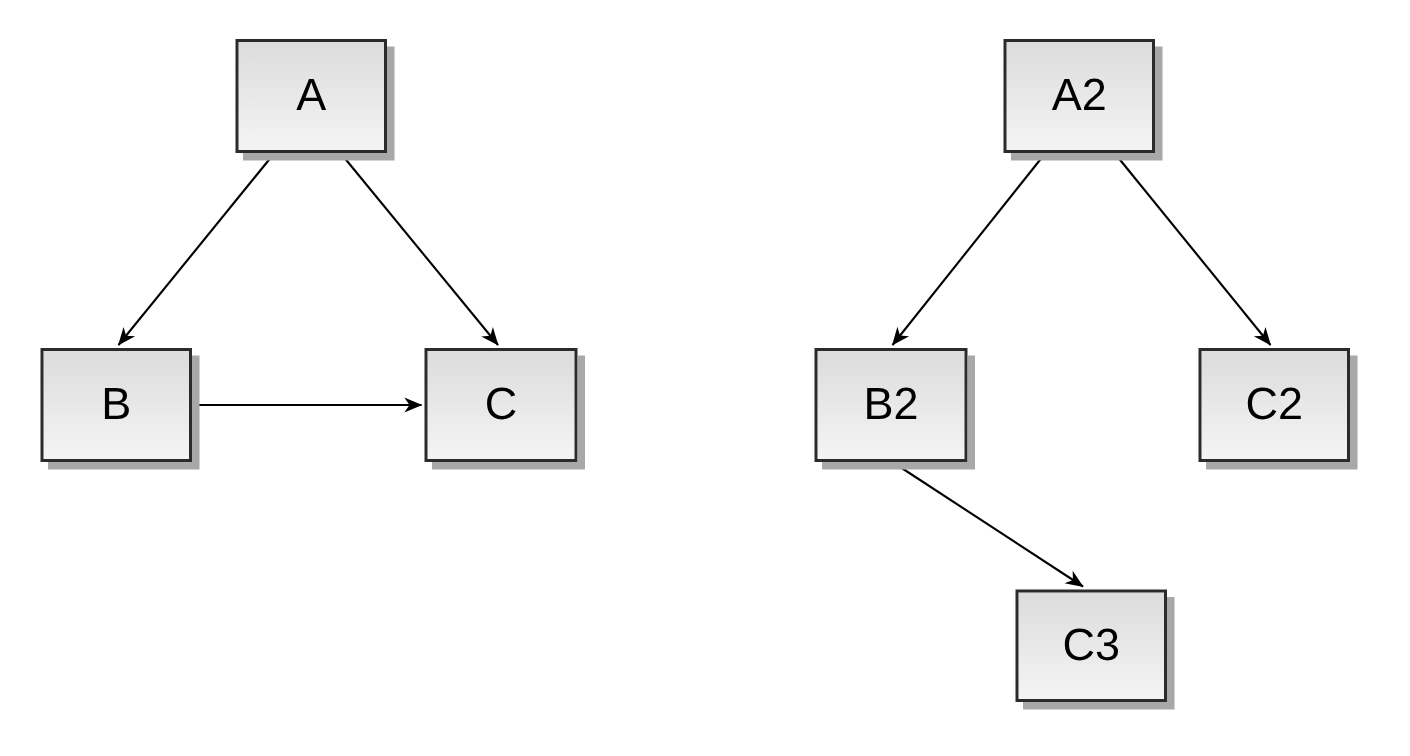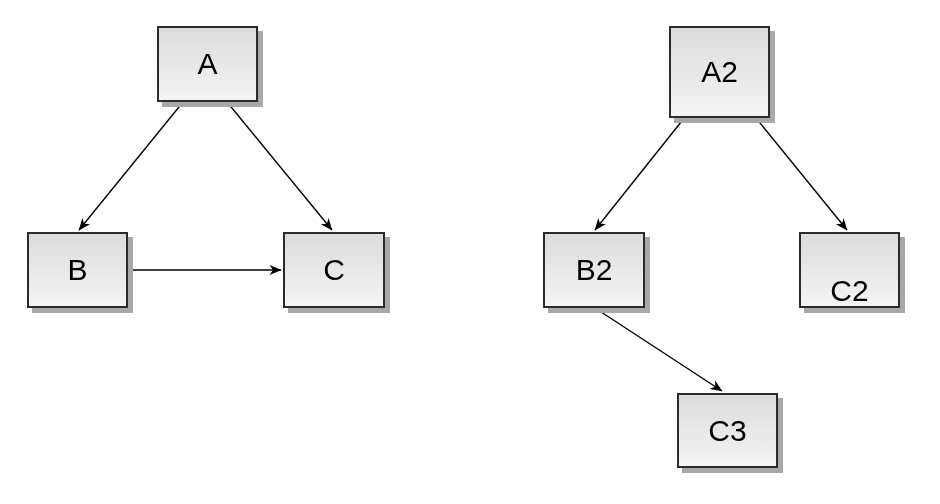--- a/index.html
+++ b/index.html
@@ -62,25 +62,25 @@
 
 <div class="node" style="left: 157px; top: 26px; width: 101px; height: 76px;">
       <span class="node-label">A</span>
     </div>
     <div class="node" style="left: 27px; top: 232px; width: 101px; height: 76px;">
       <span class="node-label">B</span>
     </div>
     <div class="node" style="left: 283px; top: 232px; width: 102px; height: 76px;">
       <span class="node-label">C</span>
     </div>
-    <div class="node" style="left: 669px; top: 26px; width: 101px; height: 92px;">
+    <div class="node" style="left: 669px; top: 26px; width: 101px; height: 76px;">
       <span class="node-label">A2</span>
     </div>
     <div class="node" style="left: 543px; top: 232px; width: 102px; height: 76px; justify-content: center;">
       <span class="node-label">B2</span>
     </div>
-    <div class="node" style="left: 799px; top: 232px; width: 101px; height: 76px; align-items: flex-end;">
+    <div class="node" style="left: 799px; top: 232px; width: 101px; height: 76px;">
       <span class="node-label">C2</span>
     </div>
     <div class="node" style="left: 677px; top: 393px; width: 101px; height: 75px;">
       <span class="node-label">C3</span>
     </div>
   </div>
 
 </body></html>

